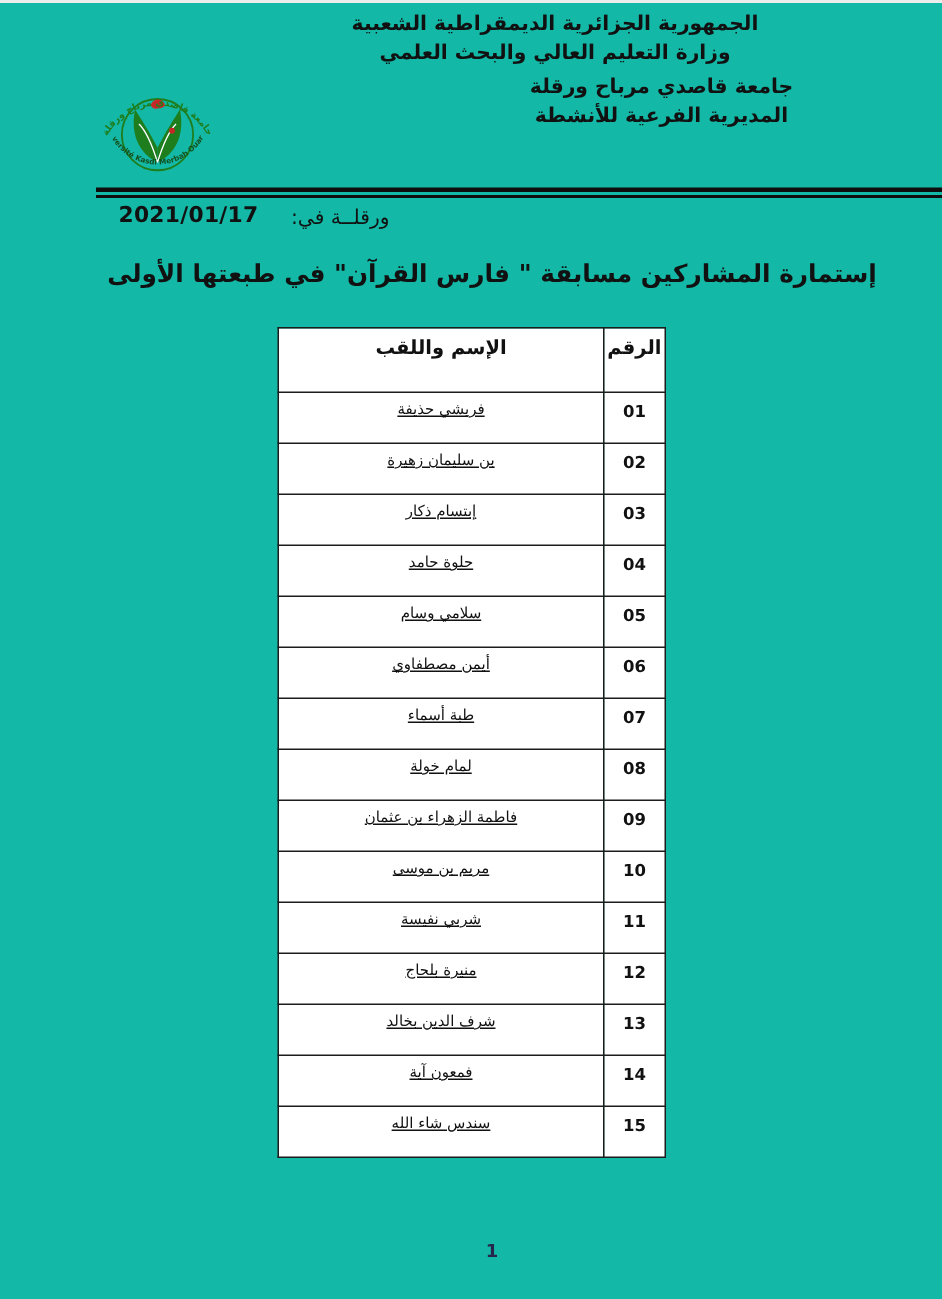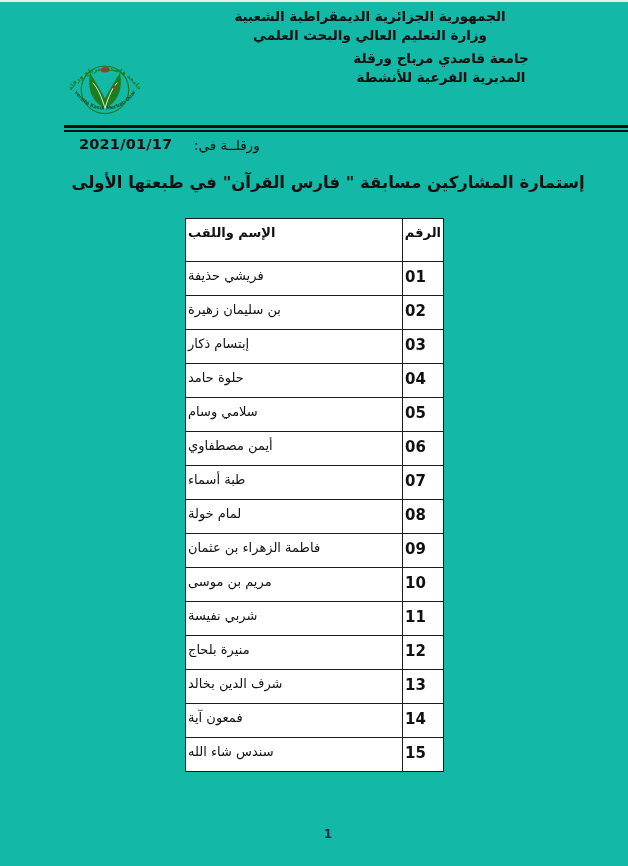--- a/index.html
+++ b/index.html
@@ -61,30 +61,30 @@
     border-collapse:collapse;
     direction:rtl;
     width:258px;height:554px;
     table-layout:fixed;
   }
   table.roster col.c-num{width:41px;}
   table.roster col.c-name{width:217px;}
   table.roster th, table.roster td{
     border:1.6px solid #1c1c1c;
     vertical-align:top;
-    text-align:left;
+    text-align:center;
     padding:6px 2px 0 2px;
     background:#fff;
   }
   table.roster th{
     height:36px;
     font-size:13px;font-weight:bold;
   }
-  td.num{font-size:15px;font-weight:bold;direction:ltr;}
-  td.name{font-size:13px;font-weight:normal;}
+  td.num{font-size:11px;font-weight:bold;direction:ltr;}
+  td.name{font-size:10px;font-weight:normal;text-decoration:underline;}
 
   
   .page-num{
     position:absolute;top:827px;left:0;right:0;
     text-align:center;
     font-size:12px;font-weight:bold;color:#26264a;
   }
 </style>
 </head>
 <body>

